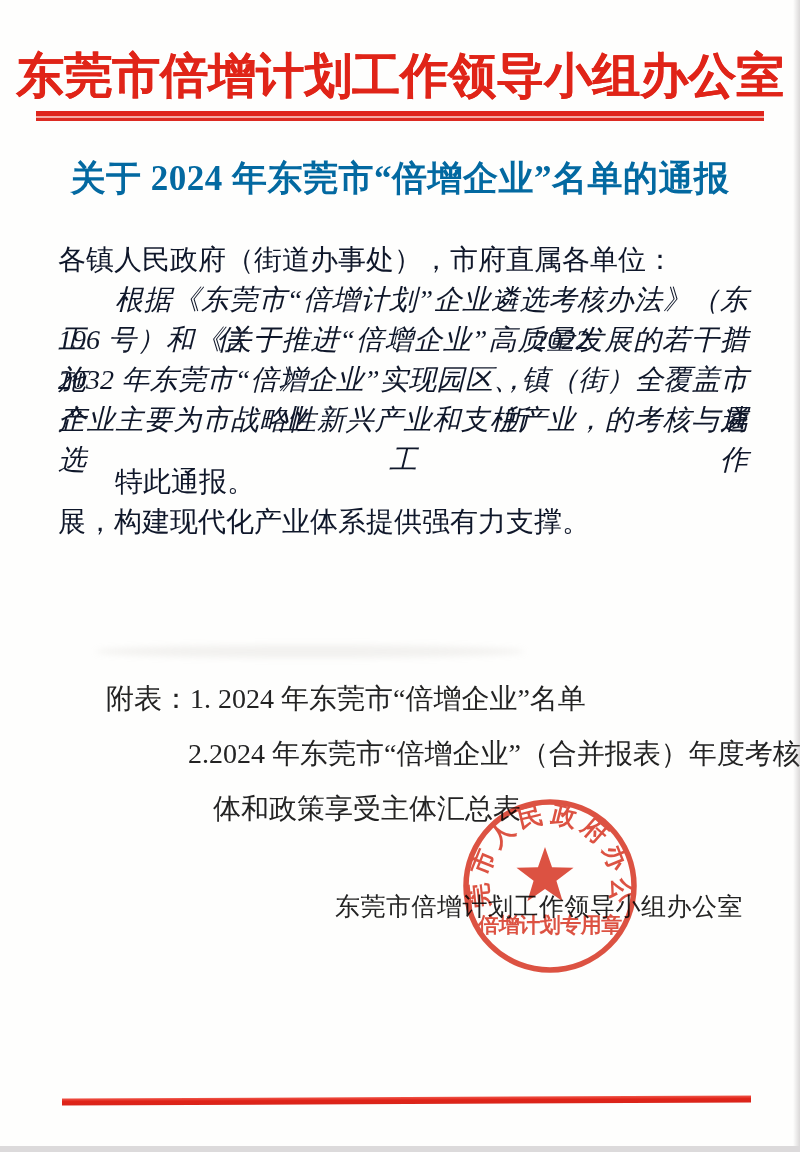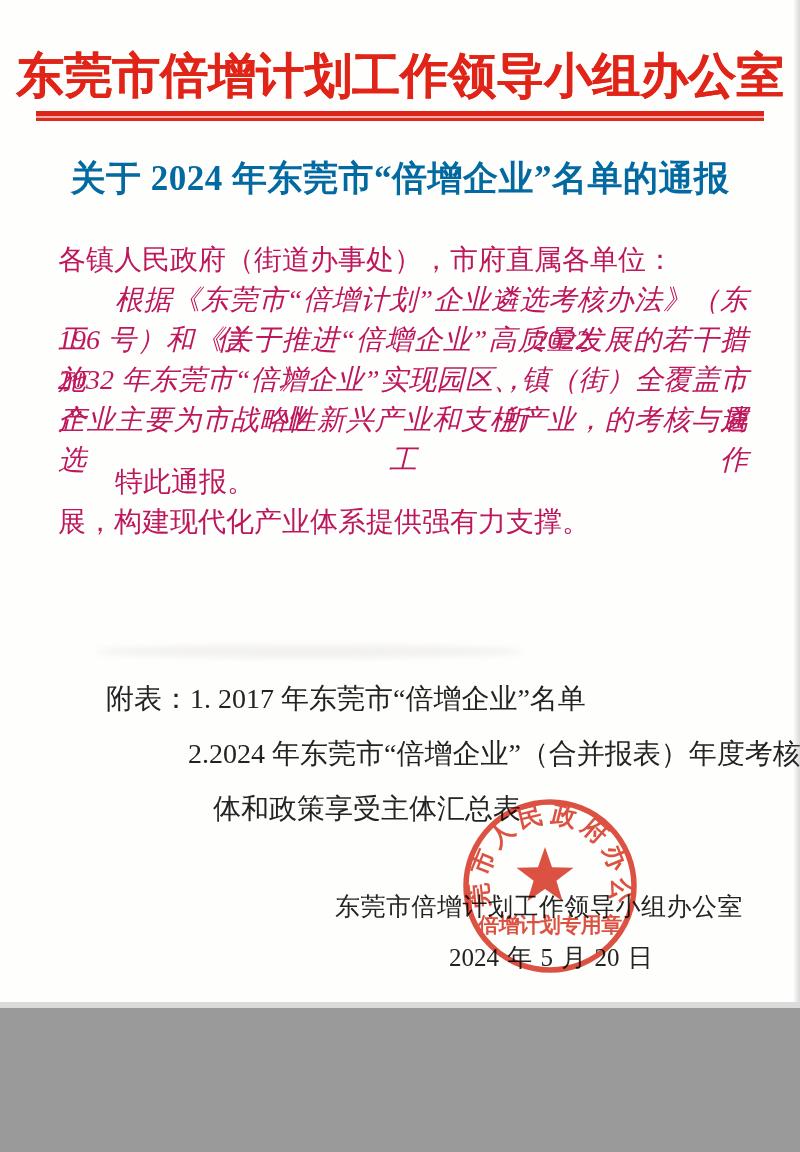--- a/index.html
+++ b/index.html
@@ -1,17 +1,17 @@
 <!DOCTYPE html>
 <html><head>
 <meta charset="utf-8">
 <style>
   html,body{margin:0;padding:0;background:#9a9a9a;}
   .page{
-    position:relative;width:800px;height:1008px;margin:0 auto;
+    position:relative;width:800px;height:1152px;margin:0 auto;
     background:#fefefd;overflow:hidden;
     font-family:"Liberation Serif","DejaVu Serif",serif;
   }
   
   .header-name{
     position:absolute;top:44px;left:0;right:0;
     text-align:center;font-size:48px;font-weight:900;
     color:#e02418;letter-spacing:0px;white-space:nowrap;
     text-shadow:0.6px 0 0 #e02418;
   }
@@ -19,21 +19,21 @@
     position:absolute;top:111px;left:36px;width:728px;height:11px;
     background:linear-gradient(to bottom,#df241c 0,#df241c 5px,#f3aba5 5px,#f3aba5 7px,#dd2b22 7px,#dd2b22 10px,transparent 10px);
   }
   
   .doc-title{
     position:absolute;top:155px;left:0;right:0;
     text-align:center;font-size:35px;font-weight:700;color:#0369a1;
     letter-spacing:0.5px;white-space:nowrap;
   }
   
-  .body-block{position:absolute;top:240px;left:58px;width:690px;color:#be185d;}
+  .body-block{position:absolute;top:240px;left:58px;width:690px;color:#0f172a;}
   .bline{font-size:28px;line-height:40px;height:40px;white-space:nowrap;}
   .bline.fill{white-space:normal;text-align:justify;text-align-last:justify;font-style:italic;}
   .bline.indent{text-indent:57px;}
   .bline.closing{margin-top:22px;text-indent:57px;}
   
   .attach-block{position:absolute;top:671px;left:58px;width:700px;color:#232323;}
   .aline{font-size:28px;line-height:55px;height:55px;white-space:nowrap;}
   .aline.att-1{padding-left:48px;}
   .aline.att-2{padding-left:130px;}
   .aline.att-3{padding-left:155px;}
@@ -80,28 +80,27 @@
       <div class="bline fill">196 号）和《关于推进“倍增企业”高质量发展的若干措施》，市</div>
       <div class="bline fill">2032 年东莞市“倍增企业”实现园区、镇（街）全覆盖，企业所属</div>
       <div class="bline fill">产业主要为市战略性新兴产业和支柱产业，的考核与遴选工作</div>
       <div class="bline closing">特此通报。</div>
       <div class="bline">展，构建现代化产业体系提供强有力支撑。</div>
     </div>
 
   <div class="smudge"></div>
 
   <div class="attach-block">
-      <div class="aline att-1">附表：1. 2017 年东莞市“倍增企业”名单</div>
+      <div class="aline att-1">附表：1. 2024 年东莞市“倍增企业”名单</div>
       <div class="aline att-2">2.2024 年东莞市“倍增企业”（合并报表）年度考核主</div>
       <div class="aline att-3">体和政策享受主体汇总表</div>
     </div>
 
   <div class="signature">东莞市倍增计划工作领导小组办公室</div>
 
-  <div class="date-line">2024 年 5 月 20 日</div>
 
   <svg class="seal" viewBox="0 0 200 200" xmlns="http://www.w3.org/2000/svg">
     <defs>
       <path id="sealArc" d="M 42.9,126.6 A 63,63 0 1 1 157.1,126.6" fill="none"></path>
     </defs>
     <circle cx="100" cy="100" r="84" fill="none" stroke="#d93a28" stroke-width="5.5"></circle>
     <polygon fill="#d93a28" points="95,61 102.05,81.29 123.53,81.73 106.41,94.71 112.63,115.27 95,103 77.37,115.27 83.59,94.71 66.47,81.73 87.95,81.29"></polygon>
     <text font-size="25" fill="#d93a28" letter-spacing="5" font-family="Liberation Serif, DejaVu Serif, serif" font-weight="700">
       <textPath href="#sealArc" startOffset="50%" text-anchor="middle">东莞市人民政府办公室</textPath>
     </text>

